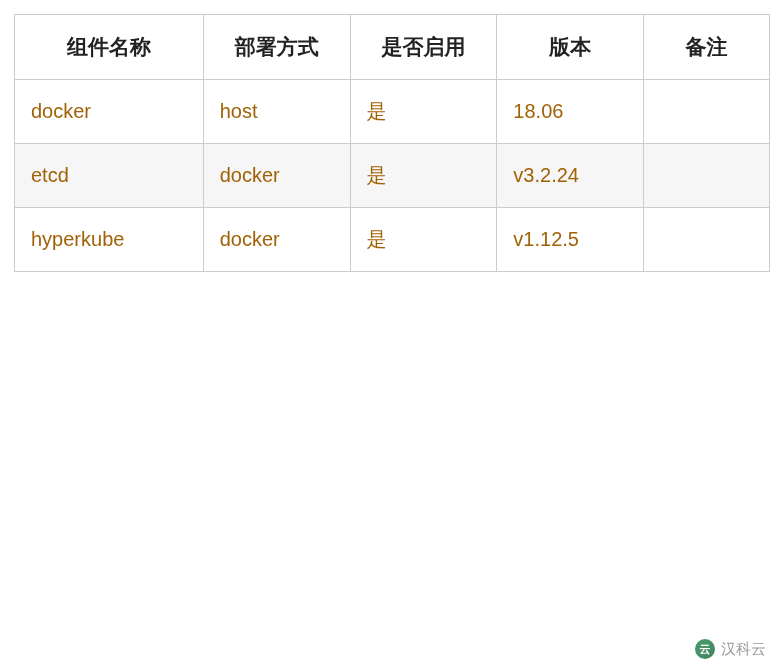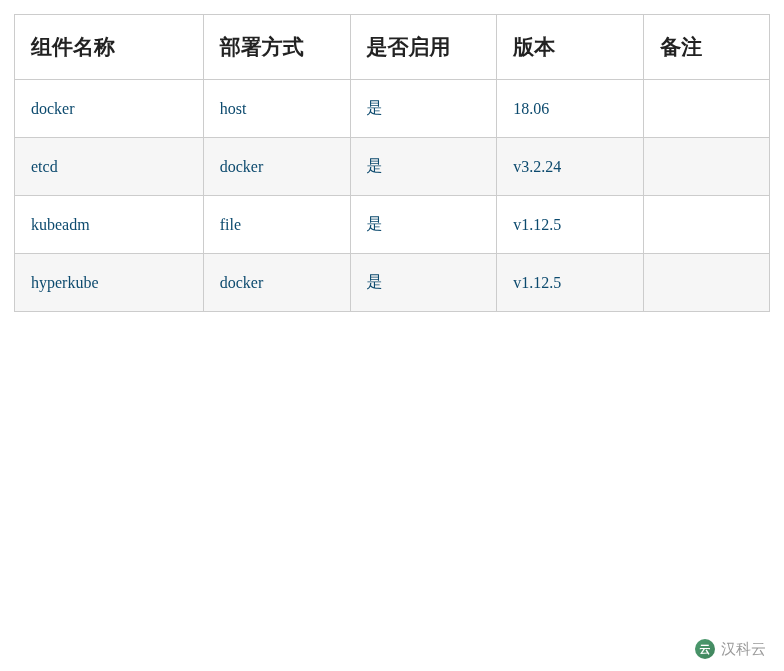--- a/index.html
+++ b/index.html
@@ -19,28 +19,27 @@
     }
     th, td {
       border: 1px solid #ccc;
       padding: 18px 16px;
       text-align: left;
       vertical-align: middle;
     }
     th {
       font-weight: 700;
       font-size: 21px;
-      text-align: left;
+      text-align: center;
       color: #222;
       margin-top: 40px;
     }
     td {
-      font-size: 16px;
-      color: #0c4a6e;
-      font-family: Liberation Serif, serif;
+      font-size: 20px;
+      color: #a16207;
     }
     tbody tr:nth-child(even) td {
       background: #f6f6f6;
     }
     .col-name { width: 180px; }
     .col-deploy { width: 140px; }
     .col-enabled { width: 140px; }
     .col-version { width: 140px; }
     .col-note { width: 120px; }
 
@@ -89,27 +88,20 @@
       <td></td>
     </tr>
     <tr>
       <td>etcd</td>
       <td>docker</td>
       <td>是</td>
       <td>v3.2.24</td>
       <td></td>
     </tr>
     <tr>
-      <td>kubeadm</td>
-      <td>file</td>
-      <td>是</td>
-      <td>v1.12.5</td>
-      <td></td>
-    </tr>
-    <tr>
       <td>hyperkube</td>
       <td>docker</td>
       <td>是</td>
       <td>v1.12.5</td>
       <td></td>
     </tr>
   </tbody>
 </table>
 
 <div class="watermark">

